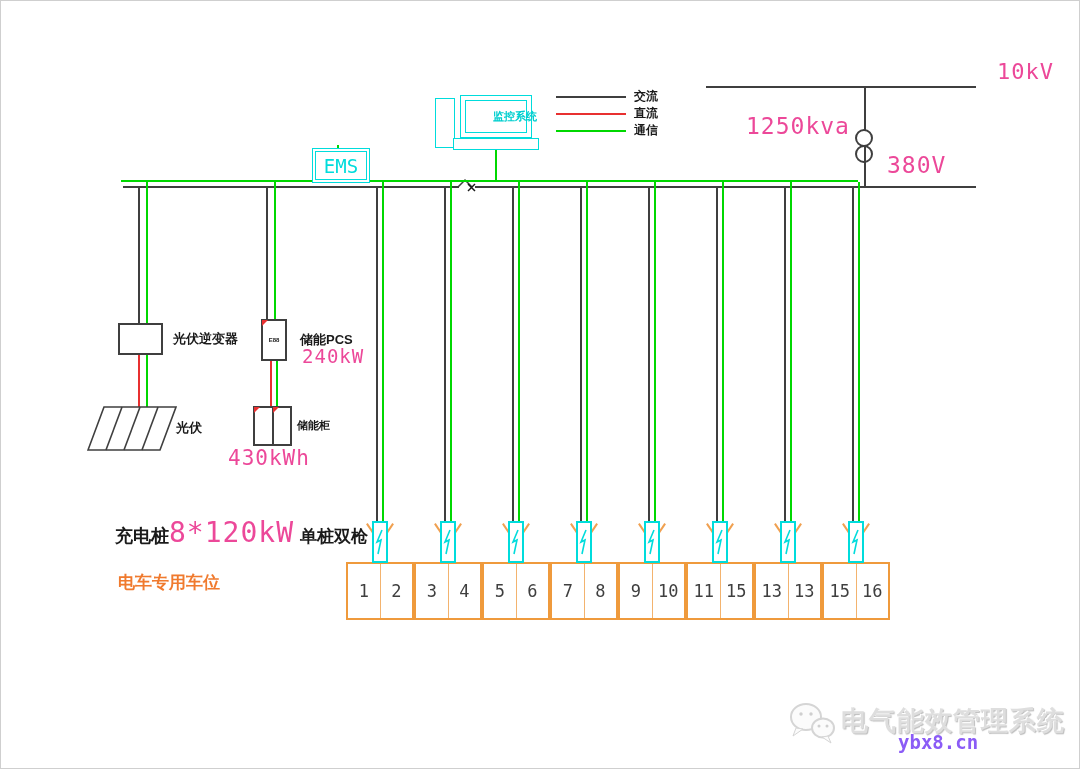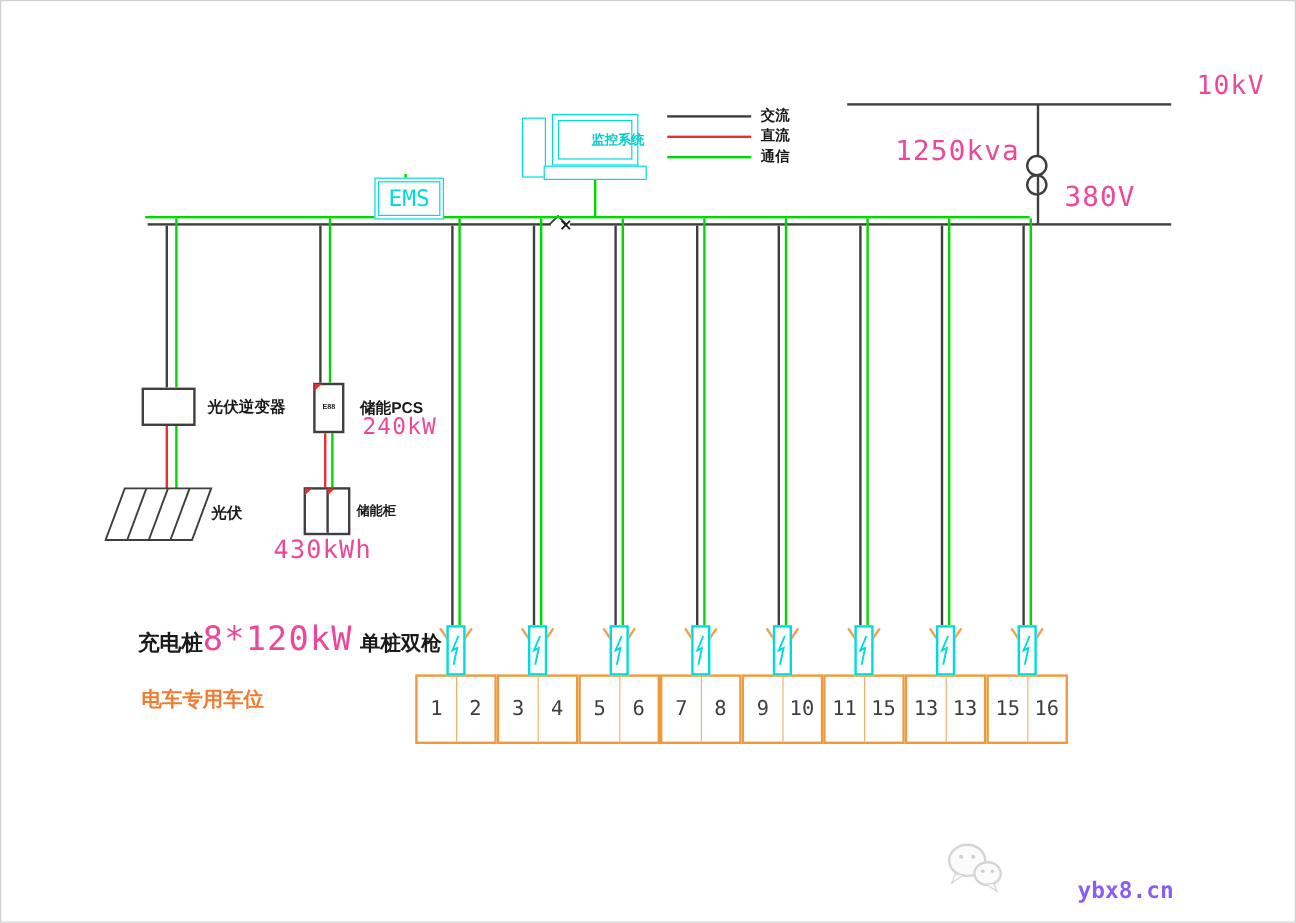--- a/index.html
+++ b/index.html
@@ -263,15 +263,16 @@
   <svg style="position:absolute;left:786px;top:700px;" width="50" height="44">
     <ellipse cx="19" cy="16" rx="15" ry="13" fill="#fbfbfb" stroke="#d5d5d5" stroke-width="2"></ellipse>
     <polygon points="9,27 6,35 16,28" fill="#fbfbfb" stroke="#d5d5d5" stroke-width="1"></polygon>
     <circle cx="14" cy="13" r="1.7" fill="#cfcfcf"></circle>
       <circle cx="24" cy="13" r="1.7" fill="#cfcfcf"></circle>
     <ellipse cx="36" cy="27" rx="11" ry="9.5" fill="#fbfbfb" stroke="#d5d5d5" stroke-width="2"></ellipse>
     <polygon points="41,35 44,42 35,36" fill="#fbfbfb" stroke="#d5d5d5" stroke-width="1"></polygon>
     <circle cx="32" cy="25" r="1.5" fill="#cfcfcf"></circle>
       <circle cx="40" cy="25" r="1.5" fill="#cfcfcf"></circle>
   </svg>
+  <div class="zh emboss" style="left:840px;top:702px;font-size:27px;letter-spacing:1px;">电气能效管理系统</div>
   <div style="position:absolute;left:897px;top:730px;font-family:'DejaVu Sans Mono',monospace;font-weight:bold;font-size:19px;color:#8b5cf6;">ybx8.cn</div>
 
 </div>
 
 </body></html>

